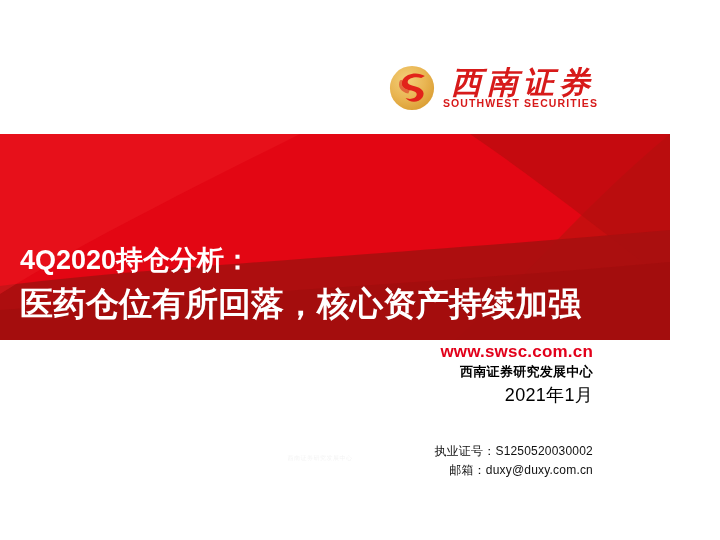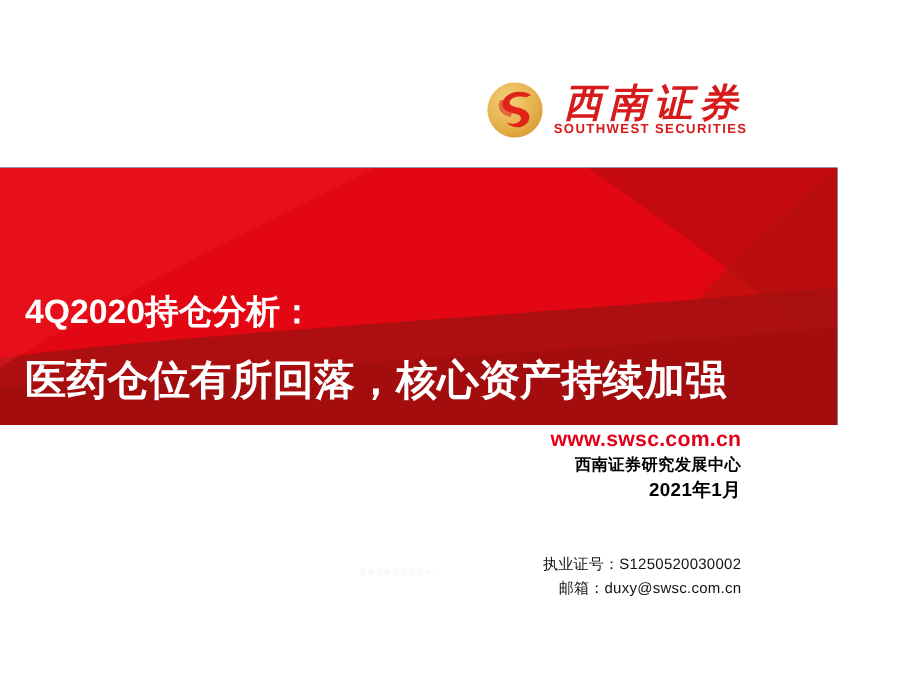--- a/index.html
+++ b/index.html
@@ -95,21 +95,21 @@
     letter-spacing: 0px;
     white-space: nowrap;
   }
   .title-line2 {
     color: #ffffff;
     font-size: 33px;
     font-weight: bold;
     line-height: 1.2;
     letter-spacing: 0px;
     white-space: nowrap;
-    margin-top: 19px;
+    margin-top: 8px;
   }
 
   
   .site-url {
     position: absolute;
     right: 47px;
     top: 325px;
     font-size: 17px;
     font-weight: bold;
     color: #e2001a;
@@ -123,22 +123,22 @@
     text-align: right;
     color: #000000;
   }
   .dept-name {
     font-size: 13px;
     font-weight: bold;
     line-height: 1.45;
     letter-spacing: 0.3px;
   }
   .dept-date {
-    font-size: 15px;
-    font-weight: bold;
+    font-size: 18px;
+    font-weight: normal;
     line-height: 1.45;
     letter-spacing: 0.3px;
   }
 
   
   .analyst-block {
     position: absolute;
     right: 47px;
     top: 425px;
     text-align: right;
@@ -212,18 +212,18 @@
 
   <div class="site-url">www.swsc.com.cn</div>
 
   <div class="dept-block">
     <div class="dept-name">西南证券研究发展中心</div>
     <div class="dept-date">2021年1月</div>
   </div>
 
   <div class="analyst-block">
     <div>执业证号：S1250520030002</div>
-    <div>邮箱：duxy@swsc.com.cn</div>
+    <div>邮箱：duxy@duxy.com.cn</div>
   </div>
 
   <div class="watermark">西南证券研究发展中心</div>
 
 </div>
 
 </body></html>

